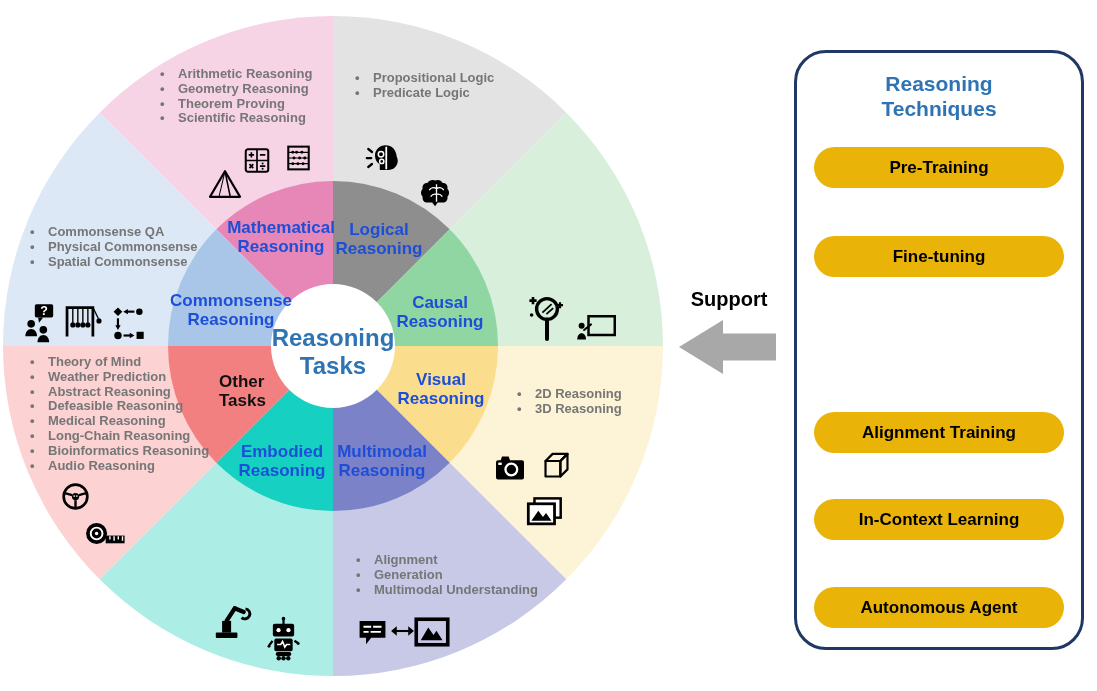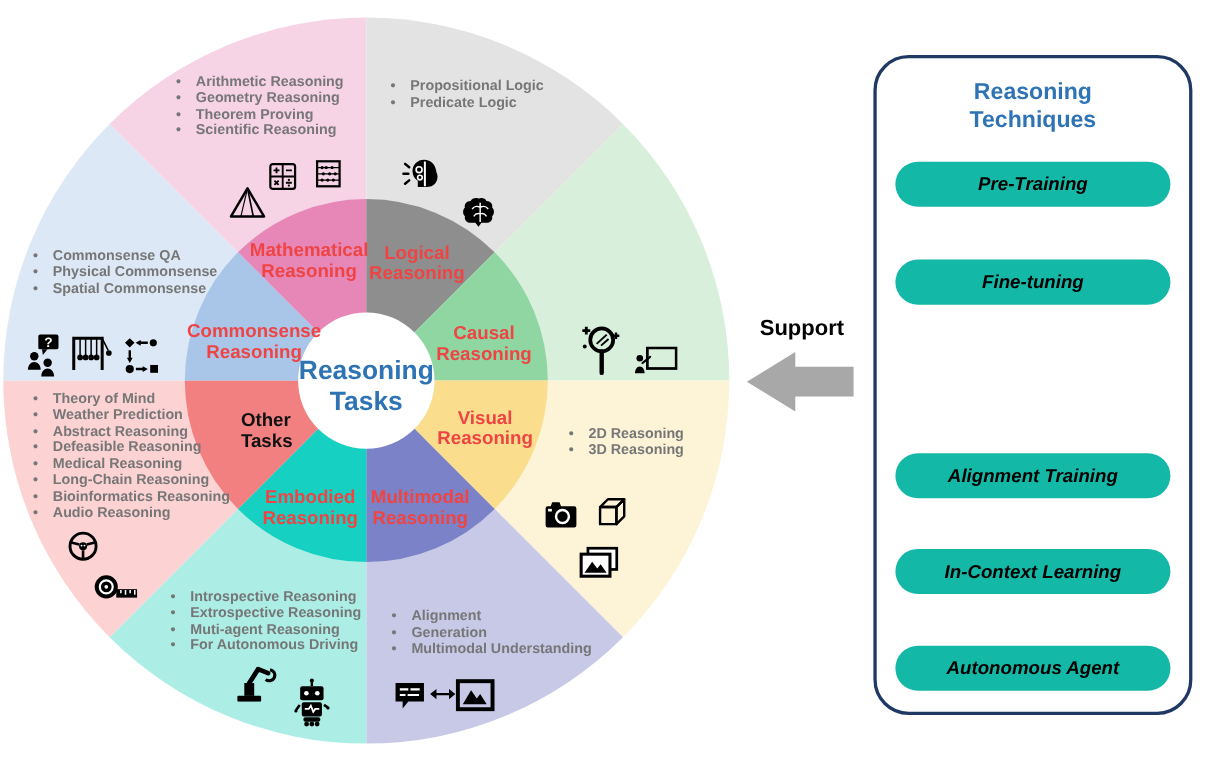--- a/index.html
+++ b/index.html
@@ -6,21 +6,21 @@
   body { margin: 0; background: #fff; }
   .stage {
     position: relative; width: 1097px; height: 691px;
     background: #fff; overflow: hidden;
     font-family: "Liberation Sans", sans-serif; font-weight: bold;
   }
   .bg-svg { position: absolute; left: 0; top: 0; }
   .seg-label {
     position: absolute; transform: translate(-50%,-50%);
     text-align: center; font-size: 17px; line-height: 19px;
-    color: #ef4444; white-space: nowrap; z-index: 3;
+    color: #1d4ed8; white-space: nowrap; z-index: 3;
   }
   .seg-label-left {
     position: absolute; transform: translateY(-50%);
     text-align: left; font-size: 17px; line-height: 19px;
     color: #111; white-space: nowrap; z-index: 3; margin-left: 15px;
   }
   .center-label {
     position: absolute; transform: translate(-50%,-50%);
     text-align: center; font-size: 24px; line-height: 28px;
     color: #2e74b5; white-space: nowrap; z-index: 3;
@@ -41,23 +41,23 @@
     position: absolute; left: 794px; top: 50px; width: 290px; height: 600px;
     border: 3px solid #1f3864; border-radius: 32px; background: #fff; z-index: 2;
   }
   .panel-title {
     position: absolute; left: 50%; top: 43px; transform: translate(-50%,-50%);
     text-align: center; font-size: 21px; line-height: 25px;
     color: #2e74b5; white-space: nowrap;
   }
   .pill {
     position: absolute; left: 50%; transform: translateX(-50%);
-    width: 250px; height: 41px; border-radius: 21px; background: #14b8a6;
+    width: 250px; height: 41px; border-radius: 21px; background: #eab308;
     display: flex; align-items: center; justify-content: center;
-    font-size: 17px; color: #000; white-space: nowrap; font-style: italic;
+    font-size: 17px; color: #000; white-space: nowrap;
   }
   .pill-0 { top: 94px; }  .pill-1 { top: 183px; } .pill-2 { top: 272px; }
   .pill-3 { top: 359px; } .pill-4 { top: 446px; } .pill-5 { top: 534px; }
 </style>
 </head>
 <body>
 
 <div class="stage">
 
   <svg class="bg-svg" width="1097" height="691" viewBox="0 0 1097 691">
@@ -134,26 +134,20 @@
     <li>Predicate Logic</li>
   </ul>
   <ul class="blist" style="left:515px; top:387px;">
     <li>2D Reasoning</li>
     <li>3D Reasoning</li>
   </ul>
   <ul class="blist" style="left:354px; top:553px;">
     <li>Alignment</li>
     <li>Generation</li>
     <li>Multimodal Understanding</li>
-  </ul>
-  <ul class="blist" style="left:153px; top:535px;">
-    <li>Introspective Reasoning</li>
-    <li>Extrospective Reasoning</li>
-    <li>Muti-agent Reasoning</li>
-    <li>For Autonomous Driving</li>
   </ul>
   <ul class="blist" style="left:28px; top:355px;">
     <li>Theory of Mind</li>
     <li>Weather Prediction</li>
     <li>Abstract Reasoning</li>
     <li>Defeasible Reasoning</li>
     <li>Medical Reasoning</li>
     <li>Long-Chain Reasoning</li>
     <li>Bioinformatics Reasoning</li>
     <li>Audio Reasoning</li>

